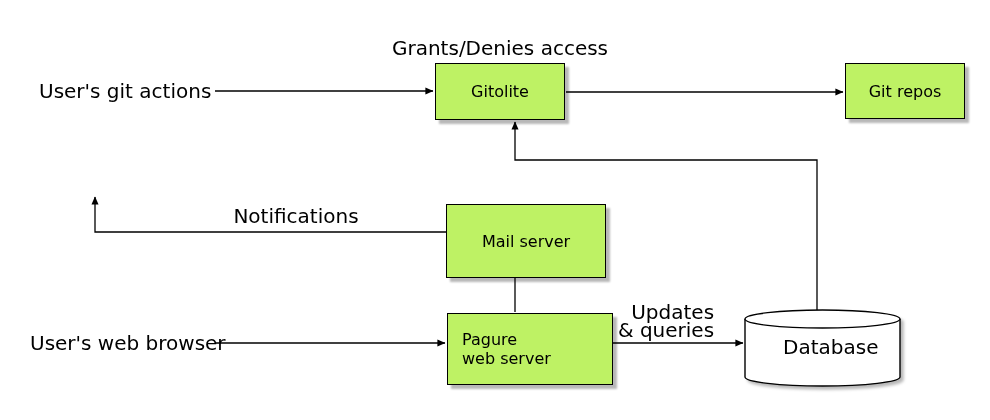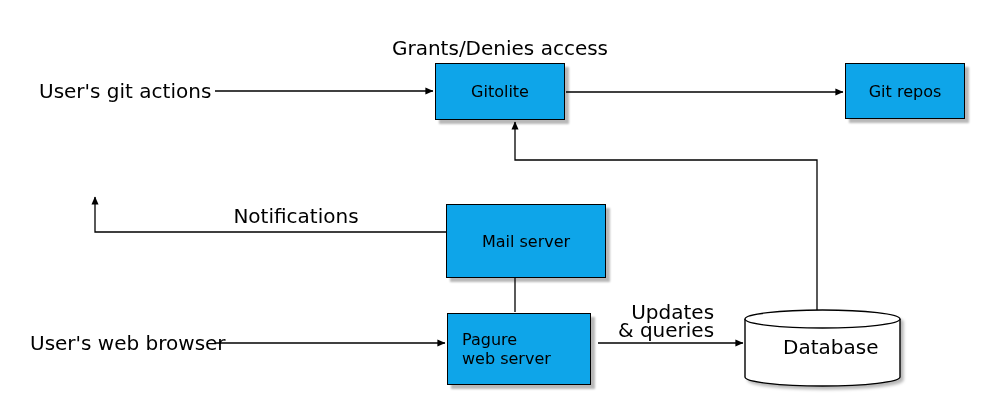--- a/index.html
+++ b/index.html
@@ -23,21 +23,21 @@
     width: 990px;
     height: 420px;
   }
   .edge {
     stroke: #000000;
     stroke-width: 1.3;
     fill: none;
   }
   .node-box {
     position: absolute;
-    background: #0ea5e9;
+    background: #bef264;
     border: 1.4px solid #000000;
     box-shadow: 3.5px 3.5px 2px rgba(0,0,0,0.28);
     display: flex;
     align-items: center;
     justify-content: center;
     font-size: 16px;
     line-height: 19px;
     box-sizing: border-box;
   }
   .node-box.multiline {
@@ -92,21 +92,21 @@
   </div>
 
   <div class="node-box" style="left:845px; top:63px; width:120px; height:56px;">
     <span>Git repos</span>
   </div>
 
   <div class="node-box" style="left:446px; top:204px; width:160px; height:74px;">
     <span>Mail server</span>
   </div>
 
-  <div class="node-box multiline" style="left:447px; top:313px; width:144px; height:72px;padding-left:14px;">
+  <div class="node-box multiline" style="left:447px; top:313px; width:166px; height:72px;padding-left:14px;">
     <span>
       <span style="display:block;">Pagure</span>
       <span style="display:block;">web server</span>
     </span>
   </div>
 
   <div class="free-label" style="left:783px; top:338px; width:80px; text-align:left;">Database</div>
 
   <div class="free-label" style="left:39px; top:82px;">User's git actions</div>
 

